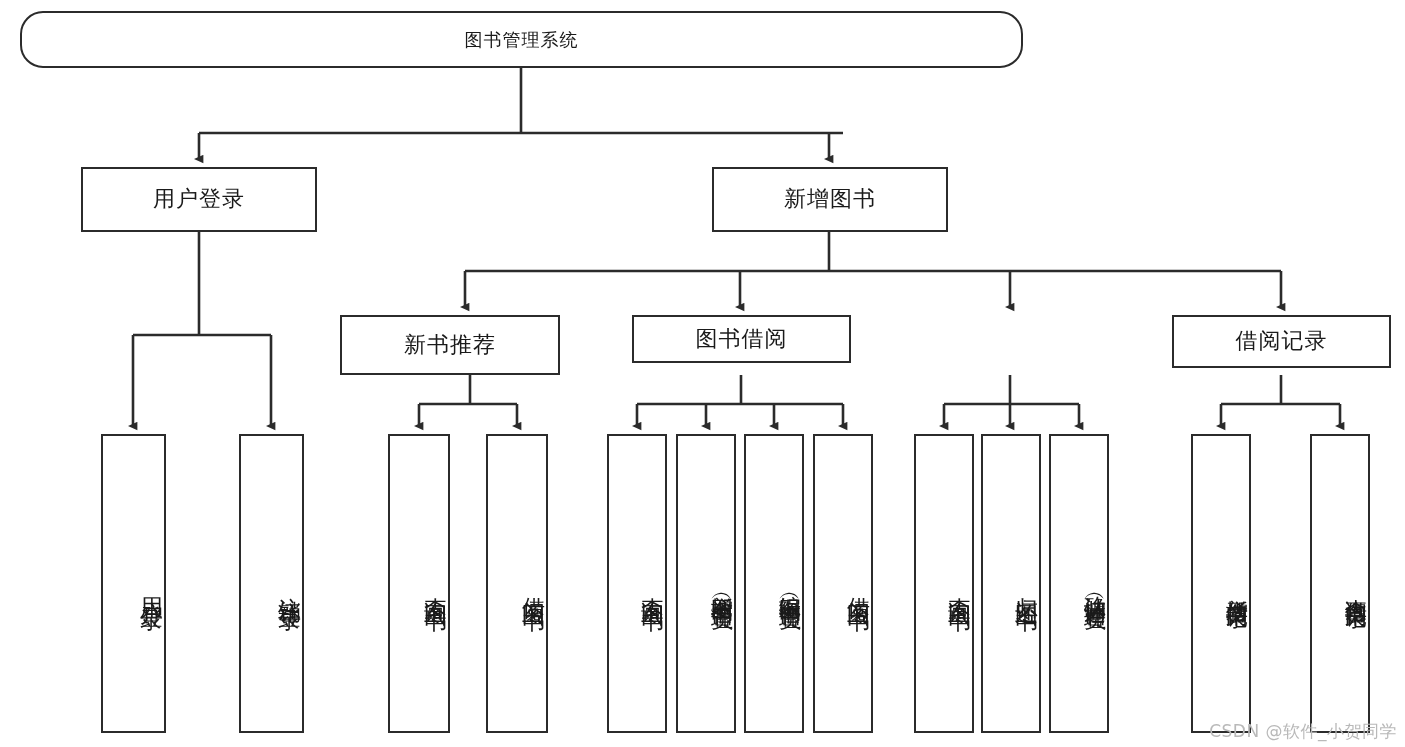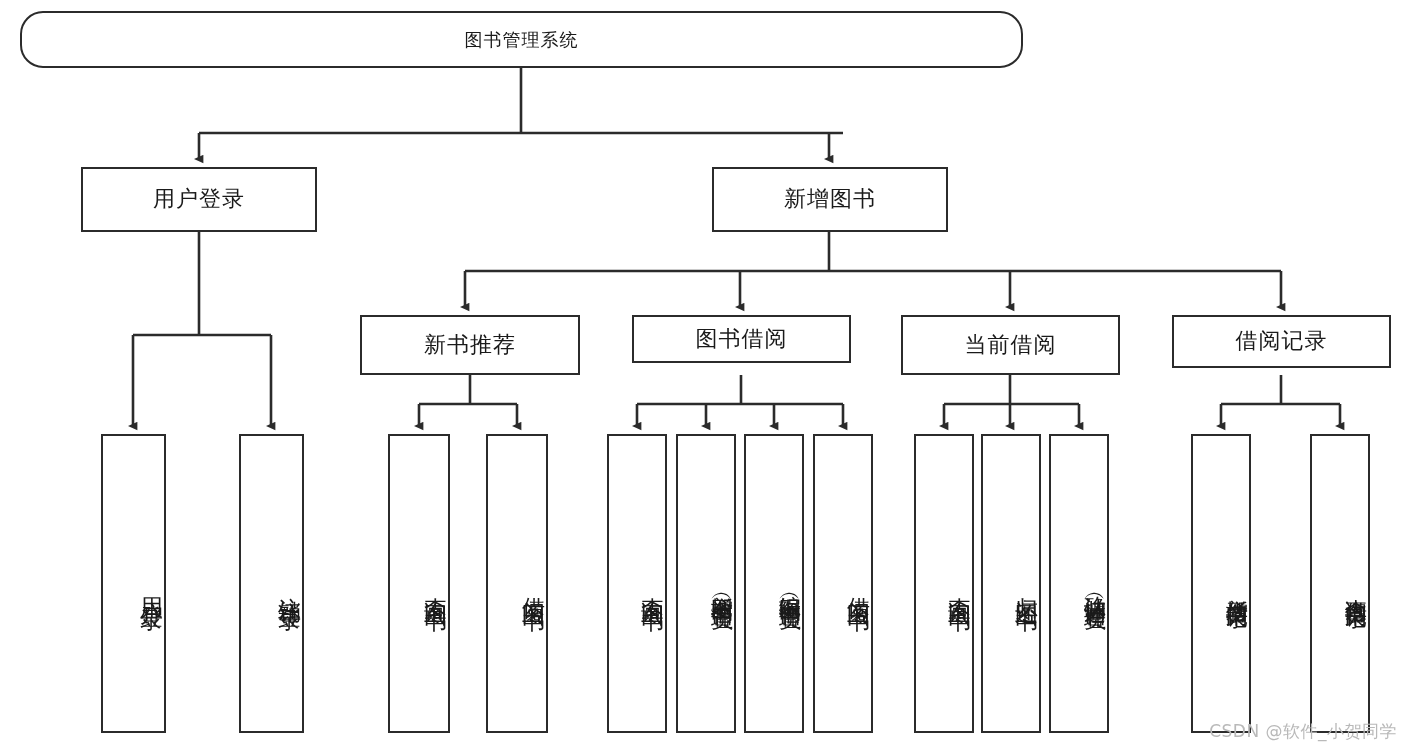--- a/index.html
+++ b/index.html
@@ -125,23 +125,22 @@
       <path d="M1221,404 L1221,426" marker-end="url(#arrowhead)"></path>
       <path d="M1340,404 L1340,426" marker-end="url(#arrowhead)"></path>
     </g>
   </svg>
 
   <div class="node node-h node-root" style="left:20px; top:11px; width:1003px; height:57px;">图书管理系统</div>
 
   <div class="node node-h" style="left:81px; top:167px; width:236px; height:65px;">用户登录</div>
   <div class="node node-h" style="left:712px; top:167px; width:236px; height:65px;">新增图书</div>
 
-  <div class="node node-h" style="left:360px; top:315px; width:220px; height:60px;">新书推荐</div>
+  <div class="node node-h" style="left:340px; top:315px; width:220px; height:60px;">新书推荐</div>
   <div class="node node-h" style="left:632px; top:315px; width:219px; height:48px;">图书借阅</div>
-  <div class="node node-h" style="left:901px; top:315px; width:219px; height:60px;">当前借阅</div>
   <div class="node node-h" style="left:1172px; top:315px; width:219px; height:53px;">借阅记录</div>
 
   <div class="node node-v" style="left:101px; top:434px; width:65px; height:299px;">用户登录</div>
   <div class="node node-v" style="left:239px; top:434px; width:65px; height:299px;">注销登录</div>
 
   <div class="node node-v" style="left:388px; top:434px; width:62px; height:299px;">查询图书</div>
   <div class="node node-v" style="left:486px; top:434px; width:62px; height:299px;">借阅图书</div>
 
   <div class="node node-v" style="left:607px; top:434px; width:60px; height:299px;">查询图书</div>
   <div class="node node-v tall-text" style="left:676px; top:434px; width:60px; height:299px;">新增图书（管理员）</div>

